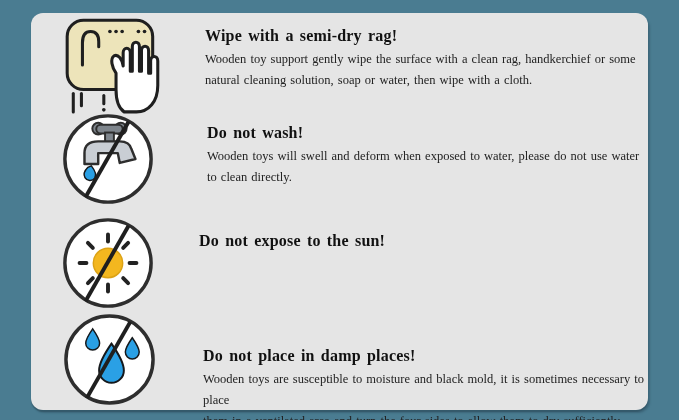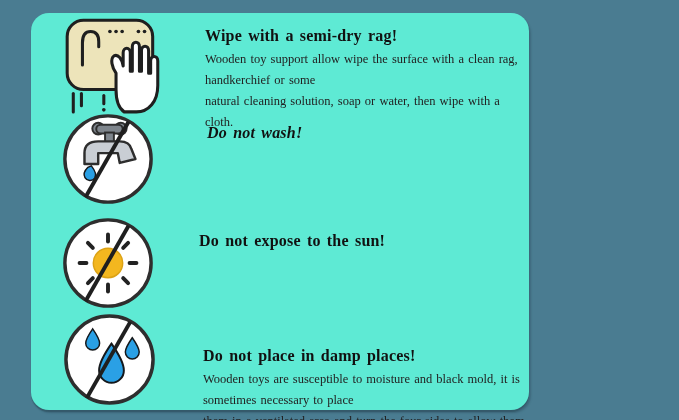--- a/index.html
+++ b/index.html
@@ -4,22 +4,22 @@
 <style>
   html,body{margin:0;padding:0;}
   body{
     width:679px;height:420px;
     background:#4A7C91;
     font-family:"Liberation Serif","DejaVu Serif",serif;
     position:relative;overflow:hidden;
   }
   .card{
     position:absolute;left:31px;top:13px;
-    width:498px;height:397px;
-    background:#5eead4;border-radius:18px;
+    width:617px;height:397px;
+    background:#e5e5e5;border-radius:12px;
     box-shadow:0 2px 1px rgba(40,70,85,.45), 2px 3px 2px rgba(40,70,85,.35);
   }
   .icon-wrap{position:absolute;}
   .icon-wrap svg{display:block;}
   .text-block{position:absolute;color:#1c1c1c;}
   .sec-title{
     margin:0;font-size:16px;font-weight:bold;color:#111;
     word-spacing:2px;letter-spacing:.2px;
   }
   .sec-body{
@@ -87,26 +87,28 @@
       <circle cx="50" cy="50" r="44" fill="#ffffff" stroke="#2e2e2e" stroke-width="3.5"></circle>
       <path d="M33 19 C37.5 25.5 40 29.5 40 33.5 A7 7 0 0 1 26 33.5 C26 29.5 28.5 25.5 33 19 Z" fill="#2AA0E5" stroke="#15181b" stroke-width="1.5"></path>
       <path d="M73 28 C77.5 34.5 80 38.5 80 42.5 A7 7 0 0 1 66 42.5 C66 38.5 68.5 34.5 73 28 Z" fill="#2AA0E5" stroke="#15181b" stroke-width="1.5"></path>
       <path d="M52 34 C60 45.5 64.5 53.5 64.5 61 A12.5 12.5 0 0 1 39.5 61 C39.5 53.5 44 45.5 52 34 Z" fill="#2AA0E5" stroke="#15181b" stroke-width="2"></path>
       <line x1="71" y1="12" x2="27" y2="89" stroke="#1f1f1f" stroke-width="4"></line>
     </svg>
   </div>
 
   <div class="text-block" style="left:174px;top:14px;">
     <h3 class="sec-title">Wipe with a semi-dry rag!</h3>
-    <p class="sec-body">Wooden toy support allow wipe the surface with a clean rag, handkerchief or some
+    <p class="sec-body">Wooden toy support gently wipe the surface with a clean rag, handkerchief or some
 natural cleaning solution, soap or water, then wipe with a cloth.</p>
   </div>
 
-  <div class="text-block" style="left:176px;top:111px;font-style:italic;">
+  <div class="text-block" style="left:176px;top:111px;">
     <h3 class="sec-title">Do not wash!</h3>
+    <p class="sec-body">Wooden toys will swell and deform when exposed to water, please do not use water
+to clean directly.</p>
   </div>
 
   <div class="text-block" style="left:168px;top:219px;">
     <h3 class="sec-title">Do not expose to the sun!</h3>
   </div>
 
   <div class="text-block" style="left:172px;top:310px;margin-top:24px;">
     <h3 class="sec-title">Do not place in damp places!</h3>
     <p class="sec-body">Wooden toys are susceptible to moisture and black mold, it is sometimes necessary to place
 them in a ventilated area and turn the four sides to allow them to dry sufficiently.</p>

